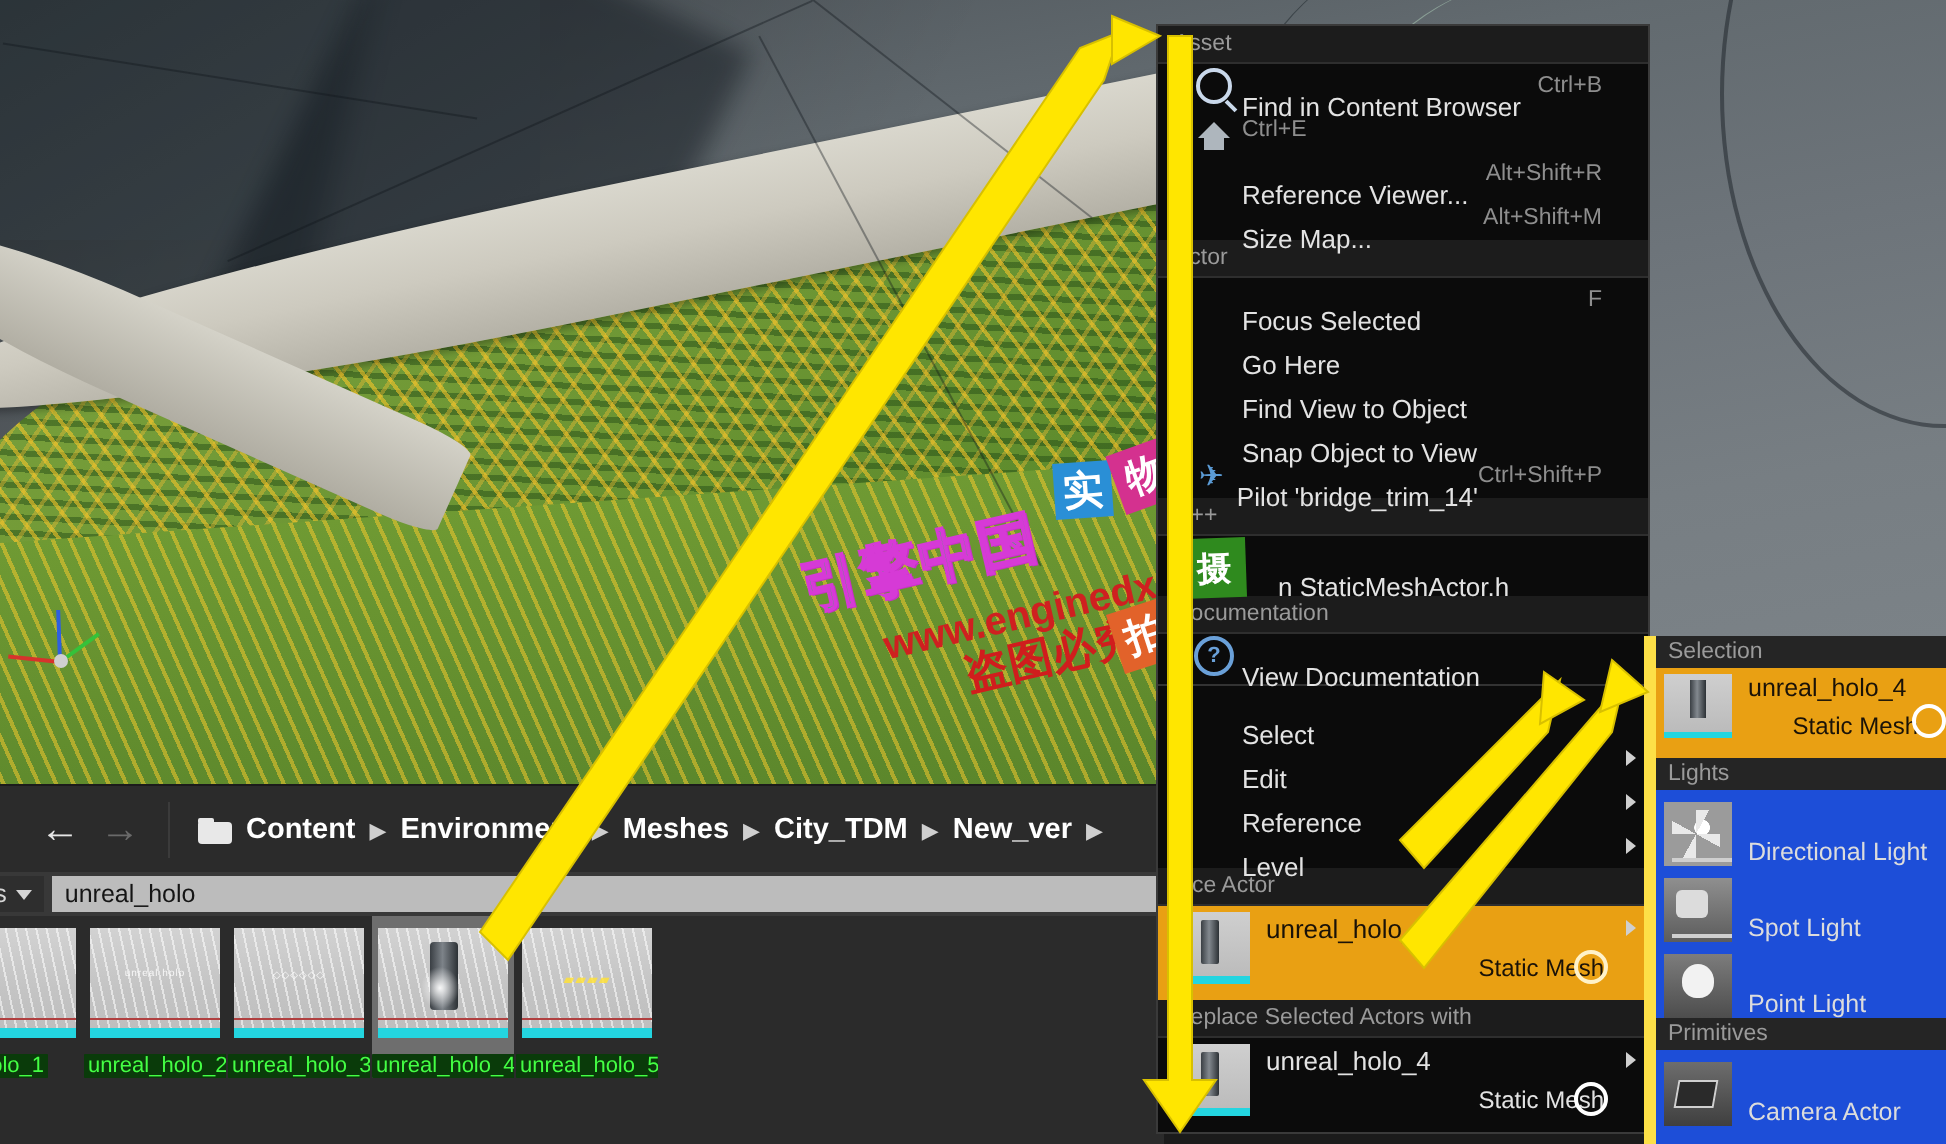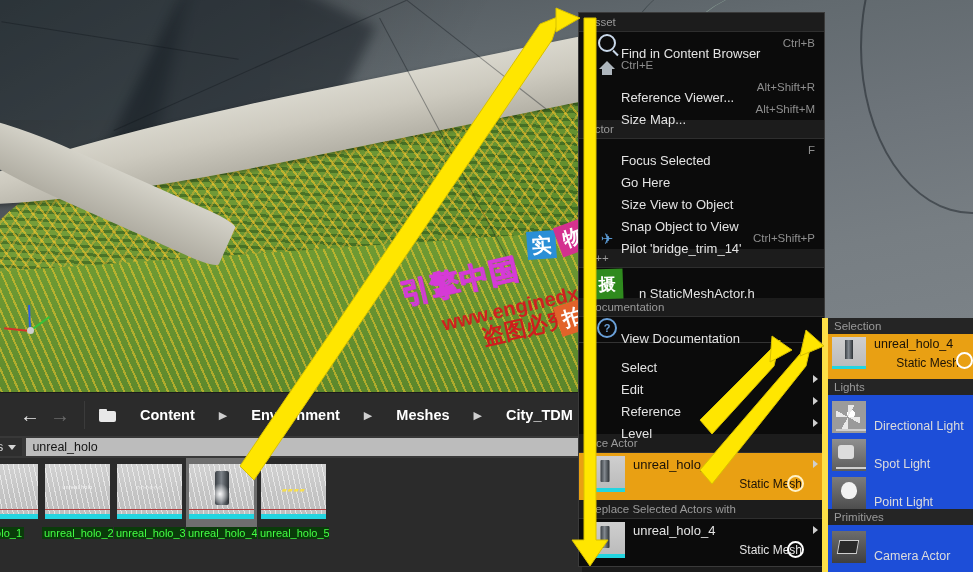--- a/index.html
+++ b/index.html
@@ -68,21 +68,21 @@
   
   .arrow{position:absolute;pointer-events:none;}
 
   
   .pathbar{position:absolute;left:0;top:392px;width:582px;height:44px;background:#2b2b2b;
     border-top:1px solid #1b1b1b;display:flex;align-items:center;}
   .nav-btns{display:flex;align-items:center;gap:10px;padding:0 14px 0 20px;height:28px;
     border-right:1px solid #3b3b3b;}
   .nav-arrow{font-size:20px;line-height:1;color:#e6e6e6;font-weight:bold;}
   .nav-arrow.dim{color:#6a6a6a;}
-  .crumbs{display:flex;align-items:center;gap:24px;padding-left:14px;}
+  .crumbs{display:flex;align-items:center;gap:7px;padding-left:14px;}
   .crumb{color:#ffffff;font-size:14.5px;font-weight:bold;}
   .crumb-sep{color:#cfcfcf;font-size:11px;}
   .folder-ico{width:17px;height:13px;position:relative;}
   .folder-ico:before{content:"";position:absolute;left:0;top:2px;width:17px;height:11px;
     background:#e8e8e8;border-radius:1px 2px 2px 2px;}
   .folder-ico:after{content:"";position:absolute;left:0;top:0;width:8px;height:3px;background:#e8e8e8;border-radius:1px;}
 
   
   .filterbar{position:absolute;left:0;top:436px;width:582px;height:22px;background:#383838;
     display:flex;align-items:center;}
@@ -117,21 +117,21 @@
   .tile-label span{background:#0a3b0a;padding:1px 2px;border-radius:2px;}
 
   
   .ctx{position:absolute;left:578px;top:12px;width:245px;background:#0b0b0b;
     border:1px solid #3a3a3a;font-size:13px;color:#e3e3e3;}
   .ctx-sec{padding:3px 0 3px 8px;color:#9a9a9a;font-size:11.5px;background:#1c1c1c;
     border-bottom:1px solid #2e2e2e;}
   .ctx-item{display:flex;align-items:center;height:22px;padding-left:18px;position:relative;}
   .ctx-item .ico{width:20px;height:18px;margin-right:4px;display:flex;align-items:center;justify-content:center;}
   .ctx-item .lbl{flex:1;white-space:nowrap;margin-top:20px;}
-  .ctx-item .sc{color:#8e8e8e;font-size:11.5px;padding-right:9px;}
+  .ctx-item .sc{color:#8e8e8e;font-size:11.5px;padding-right:23px;}
   .ctx-item .subarrow{position:absolute;right:6px;top:7px;width:0;height:0;
     border-top:4px solid transparent;border-bottom:4px solid transparent;border-left:5px solid #cfcfcf;}
   .ctx-item.noico{padding-left:42px;}
   .ctx-div{height:1px;background:#333;margin:3px 0;}
   .ctx-item.hl{background:#e9a013;color:#1a1208;}
   .asset-row{display:flex;align-items:flex-start;height:44px;padding:3px 0 0 6px;position:relative;}
   .asset-row .th{width:40px;height:36px;margin-right:8px;position:relative;overflow:hidden;
     background:linear-gradient(180deg,#cfcfcf,#b9b9b9);}
   .asset-row .th .hl-obj{position:absolute;left:50%;top:4px;transform:translateX(-50%);
     width:9px;height:22px;background:linear-gradient(90deg,#3a3f44,#83898f 45%,#2c3135);border-radius:1px;}
@@ -330,21 +330,21 @@
     <div class="ctx-sec">Actor</div>
     <div class="ctx-item noico">
       <span class="lbl">Focus Selected</span>
       <span class="sc">F</span>
     </div>
     <div class="ctx-item noico">
       <span class="lbl">Go Here</span>
       <span class="sc"></span>
     </div>
     <div class="ctx-item noico">
-      <span class="lbl">Size View to Object</span>
+      <span class="lbl">Find View to Object</span>
       <span class="sc"></span>
     </div>
     <div class="ctx-item noico">
       <span class="lbl">Snap Object to View</span>
       <span class="sc"></span>
     </div>
     <div class="ctx-item">
       <span class="ico">
           <span class="plane">✈</span>
         </span>

